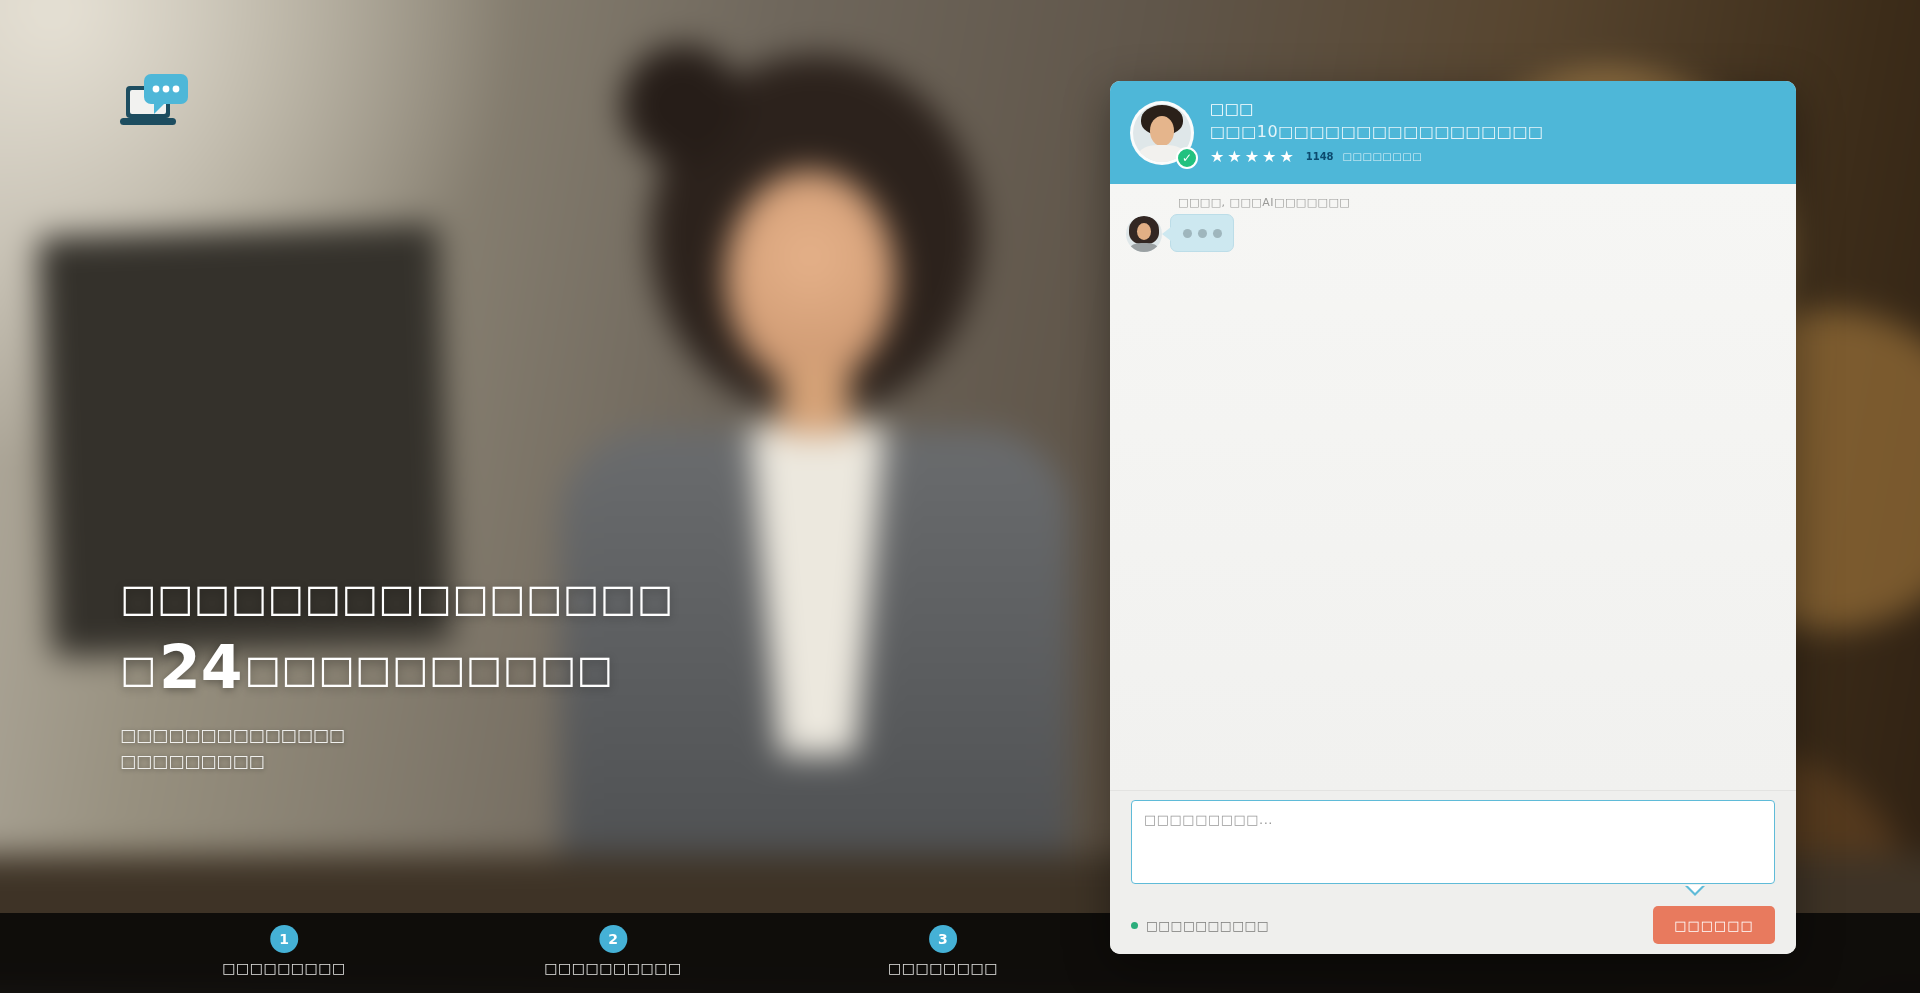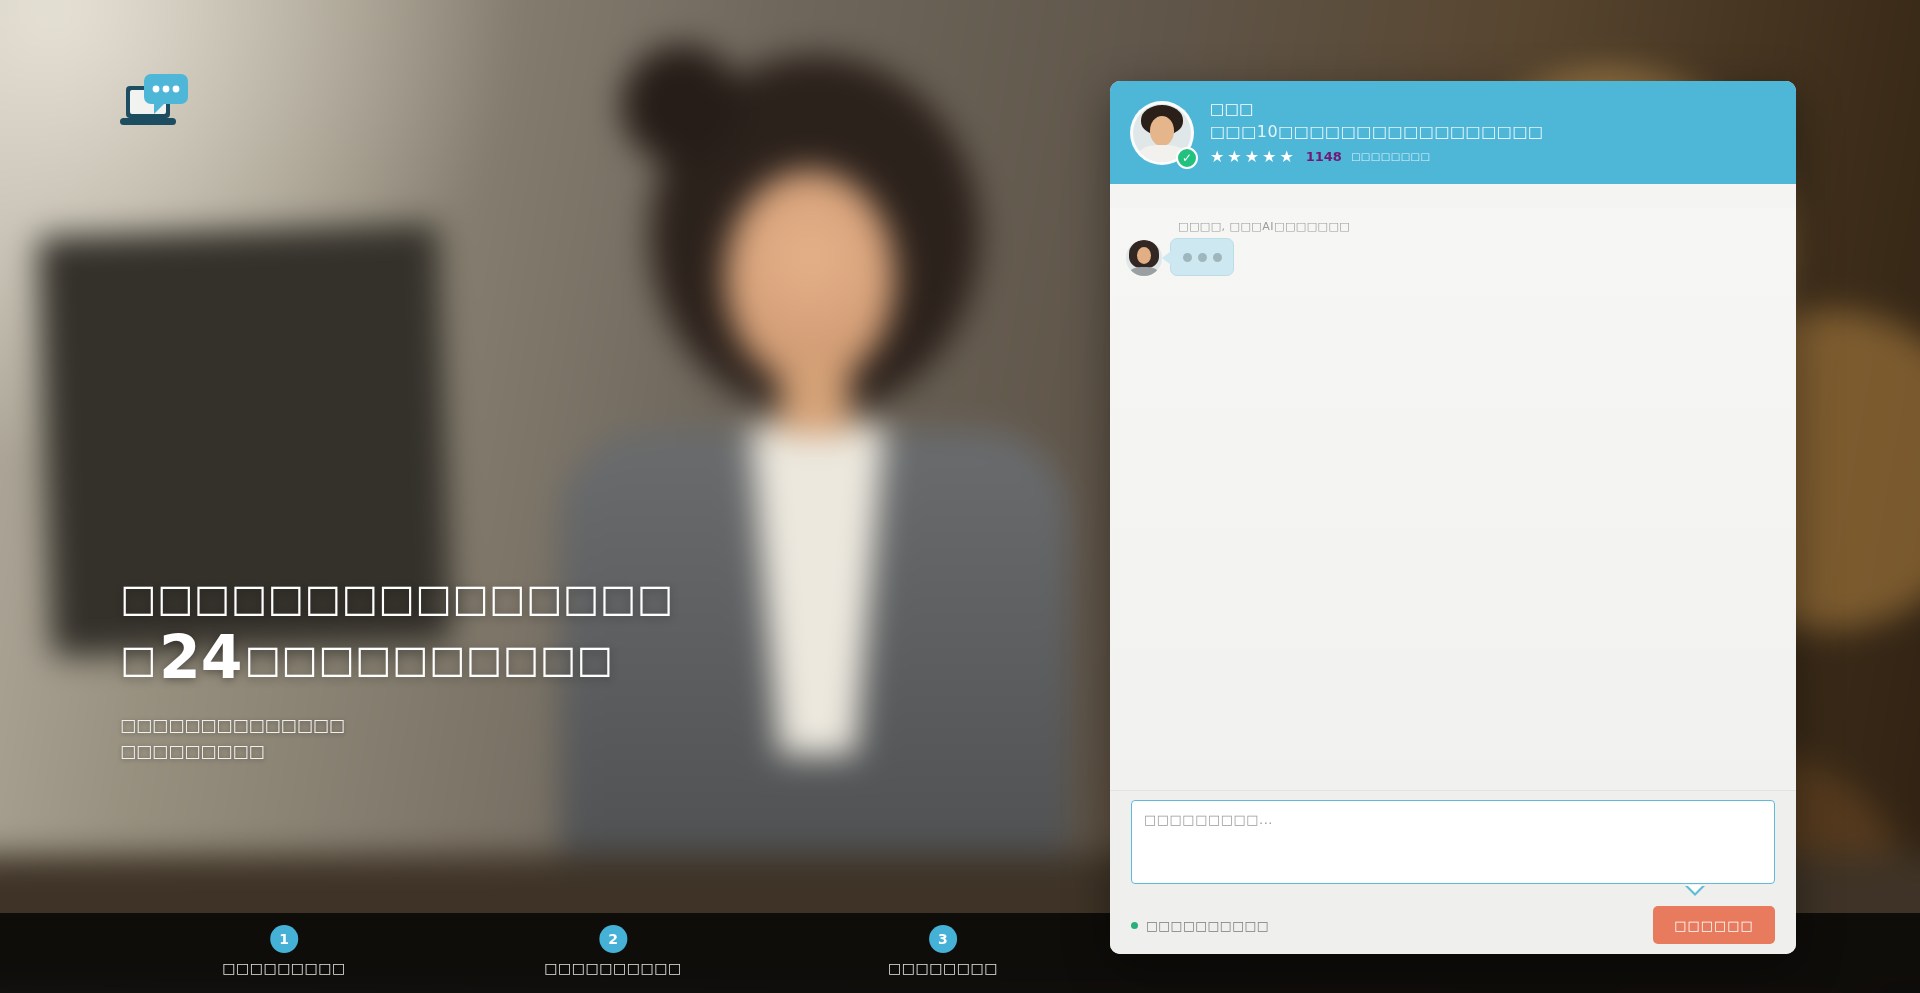--- a/index.html
+++ b/index.html
@@ -33,21 +33,21 @@
   .logo { position:absolute; left:118px; top:72px; display:flex; align-items:center; gap:12px; cursor:pointer; }
   .logo svg { display:block; }
   .logo-text { display:flex; flex-direction:column; align-items:flex-start; }
   .logo-jp { font-size:13px; font-weight:bold; color:#1d4d60; letter-spacing:1px; }
   .logo-en { font-size:26px; font-weight:800; color:#1d4d60; letter-spacing:1px; line-height:1.05; }
 
   
   .hero-text { position:absolute; left:120px; top:576px; color:#fff; }
   .hl1 { font-size:38px; font-weight:600; letter-spacing:1px; line-height:1.2;
          text-shadow:0 2px 8px rgba(0,0,0,.35); white-space:nowrap; }
-  .hl2 { margin-top:2px; font-weight:600; letter-spacing:1px; line-height:1.1;
+  .hl2 { margin-top:12px; font-weight:600; letter-spacing:1px; line-height:1.1;
          text-shadow:0 2px 8px rgba(0,0,0,.35); white-space:nowrap; font-size:38px; }
   .hl2 .big-num { font-size:60px; font-weight:800; letter-spacing:0; vertical-align:-6px; padding:0 2px; }
   .sub { margin-top:22px; font-size:17px; line-height:1.55; color:#f0f0ee; text-shadow:0 1px 4px rgba(0,0,0,.4); }
 
   
   .strip { position:absolute; left:0; right:0; bottom:0; height:80px; background:rgba(10,9,8,.9); }
   .step { position:absolute; top:12px; transform:translateX(-50%); text-align:center; }
   .step-1 { left:284px; } .step-2 { left:613px; } .step-3 { left:943px; }
   .step-num { width:28px; height:28px; border-radius:50%; background:#45b1d6; color:#fff;
     font-size:14px; font-weight:bold; line-height:28px; text-align:center; margin:0 auto; }
@@ -66,24 +66,24 @@
   .av-face { position:absolute; left:29%; top:22%; width:42%; height:52%; border-radius:50%; background:#e5b58c; }
   .av-body { position:absolute; left:10%; top:72%; width:80%; height:40%; border-radius:40% 40% 0 0; background:#f2f1ee; }
   .verify-badge { position:absolute; right:-4px; bottom:-4px; width:22px; height:22px; border-radius:50%;
     background:#22c17f; border:2px solid #fff; color:#fff; font-size:12px; font-weight:bold;
     display:flex; align-items:center; justify-content:center; }
   .agent-meta { margin-left:16px; color:#fff; }
   .agent-name { font-size:15px; font-weight:bold; letter-spacing:.5px; }
   .agent-sub { margin-top:4px; font-size:16px; color:rgba(255,255,255,.85); letter-spacing:.5px; }
   .rating-row { margin-top:6px; display:flex; align-items:center; gap:9px; }
   .stars { color:#fff; font-size:16px; letter-spacing:3px; }
-  .review-count { font-size:13px; font-weight:bold; color:#701a75; }
+  .review-count { font-size:10px; font-weight:bold; color:#0c4a6e; }
   .review-label { font-size:10px; color:rgba(255,255,255,.8); letter-spacing:.5px; }
 
-  .chat-body { flex:1 1 auto; position:relative; background:linear-gradient(180deg,#f6f6f4,#f1f1ef);margin-top:24px; }
+  .chat-body { flex:1 1 auto; position:relative; background:linear-gradient(180deg,#f6f6f4,#f1f1ef); }
   .msg-label { position:absolute; left:68px; top:12px; font-size:11px; color:#9a9a98; letter-spacing:.5px; }
   .msg-avatar { position:absolute; left:16px; top:32px; width:36px; height:36px; }
   .mav-hair { position:absolute; left:8%; top:0; width:84%; height:78%; border-radius:50% 50% 40% 40%; background:#332723; }
   .mav-face { position:absolute; left:30%; top:20%; width:40%; height:48%; border-radius:50%; background:#e2af85; }
   .mav-body { position:absolute; left:12%; top:74%; width:76%; height:36%; border-radius:40% 40% 0 0; background:#9aa0a2; }
   .typing-bubble { position:absolute; left:60px; top:30px; width:64px; height:38px; background:#cde8f0;
     border:1px solid #bcdde8; border-radius:7px; display:flex; align-items:center; justify-content:center; gap:6px; }
   .typing-bubble::before { content:""; position:absolute; left:-9px; top:12px; border-top:7px solid transparent;
     border-bottom:7px solid transparent; border-right:9px solid #cde8f0; }
   .dot { width:9px; height:9px; border-radius:50%; background:#9fb6bd; }

